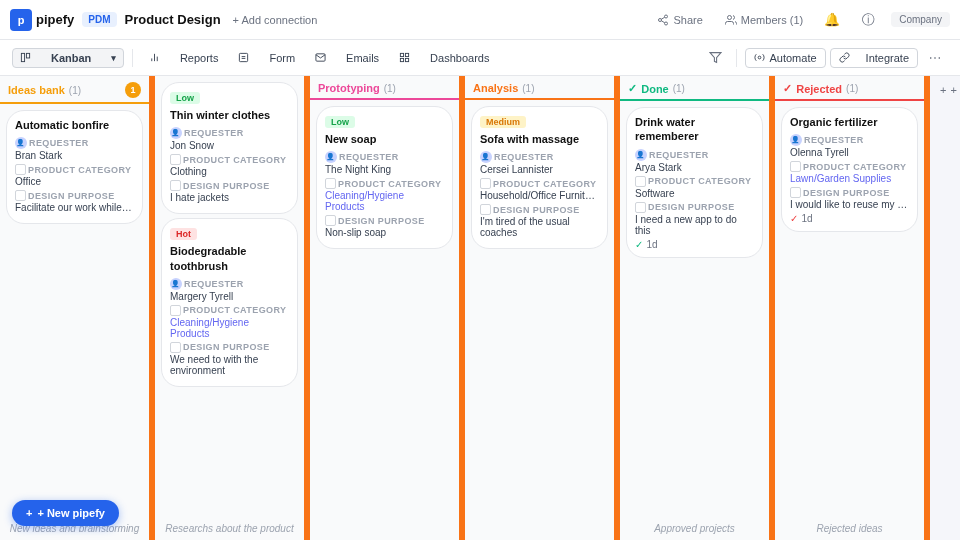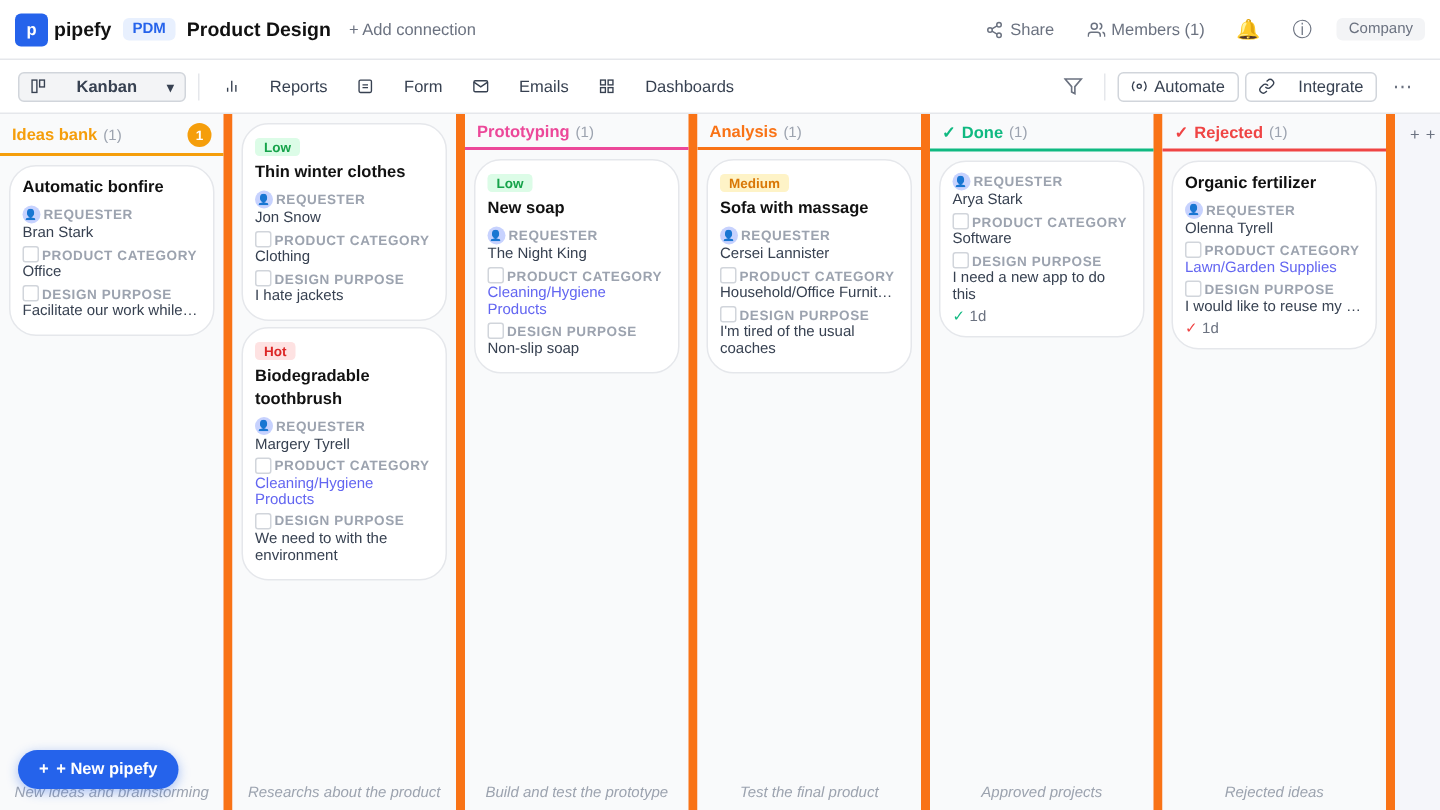--- a/index.html
+++ b/index.html
@@ -260,21 +260,20 @@
         <div class="card-field">
           <div class="field-label"><span class="product-cat-icon"></span> PRODUCT CATEGORY</div>
           <div class="field-value link">Cleaning/Hygiene Products</div>
         </div>
         <div class="card-field">
           <div class="field-label"><span class="design-icon"></span> DESIGN PURPOSE</div>
           <div class="field-value">Non-slip soap</div>
         </div>
       </div>
     </div>
-    <div class="column-footer">Build and test the prototype</div>
   </div>
 
   <div class="column">
     <div class="column-header analysis">
       <span style="color:#f97316;">Analysis</span>
       <span class="col-count">(1)</span>
     </div>
     <div class="column-body">
       <div class="card">
         <div style="margin-bottom:4px;"><span class="badge medium">Medium</span></div>
@@ -286,31 +285,31 @@
         <div class="card-field">
           <div class="field-label"><span class="product-cat-icon"></span> PRODUCT CATEGORY</div>
           <div class="field-value truncate">Household/Office Furniture/Furni...</div>
         </div>
         <div class="card-field">
           <div class="field-label"><span class="design-icon"></span> DESIGN PURPOSE</div>
           <div class="field-value">I'm tired of the usual coaches</div>
         </div>
       </div>
     </div>
-    <div class="column-footer">Test the final product</div>
   </div>
 
   <div class="column">
     <div class="column-header done">
       <span class="col-check">✓</span>
       <span style="color:#10b981;">Done</span>
       <span class="col-count">(1)</span>
     </div>
     <div class="column-body">
       <div class="card">
+        <div class="card-title">Drink water rememberer</div>
         <div class="card-field">
           <div class="field-label"><span class="avatar-icon">👤</span> REQUESTER</div>
           <div class="field-value">Arya Stark</div>
         </div>
         <div class="card-field">
           <div class="field-label"><span class="product-cat-icon"></span> PRODUCT CATEGORY</div>
           <div class="field-value">Software</div>
         </div>
         <div class="card-field">
           <div class="field-label"><span class="design-icon"></span> DESIGN PURPOSE</div>

